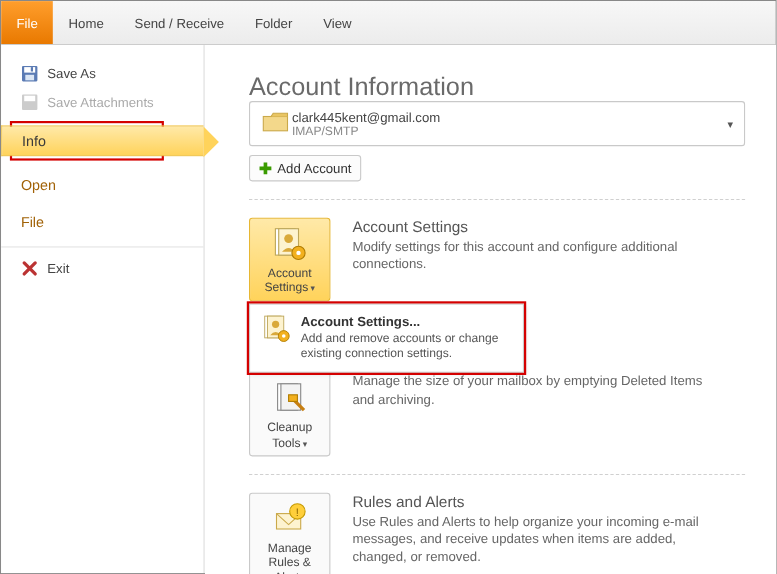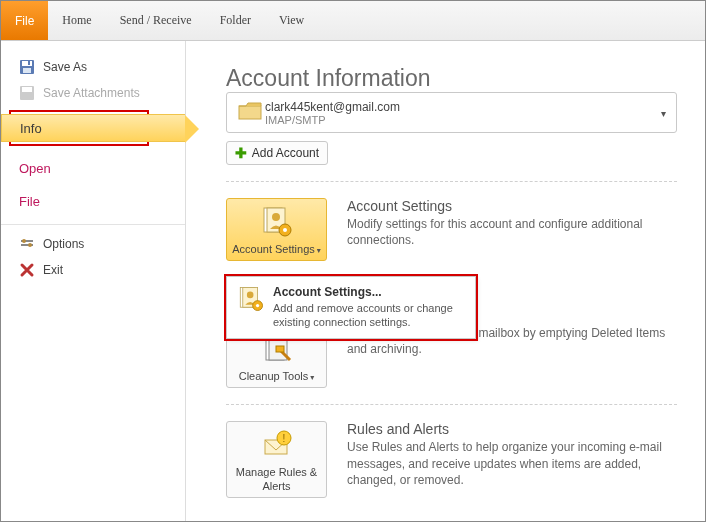--- a/index.html
+++ b/index.html
@@ -1,40 +1,40 @@
 <!DOCTYPE html>
 <html><head>
 <meta charset="utf-8">
 <style>
   * { box-sizing: border-box; margin: 0; padding: 0; }
   body { font-family: "Segoe UI", Tahoma, sans-serif; font-size: 12px; color: #333; background: #fff; width: 706px; height: 522px; overflow: hidden; border: 1px solid #888; position: relative; }
   .ribbon { height: 40px; background: linear-gradient(#f7f7f7,#ececec); border-bottom: 1px solid #ccc; display: flex; align-items: stretch; }
   .file-tab { background: linear-gradient(#ff9e2c,#e97900); color: #fff; padding: 0 14px; display: flex; align-items: center; font-size: 12px; cursor: pointer; }
-  .ribbon-tab { padding: 0 14px; display: flex; align-items: center; color: #444; cursor: pointer; font-family: Liberation Serif, serif; }
+  .ribbon-tab { padding: 0 14px; display: flex; align-items: center; color: #444; cursor: pointer; }
   .content { display: flex; height: calc(100% - 24px); }
   .sidebar { width: 185px; background: #fff; border-right: 1px solid #ddd; padding-top: 13px; position: relative; }
   .side-item { display: flex; align-items: center; gap: 8px; padding: 5px 18px; color: #444; cursor: pointer; font-size: 12px; }
   .side-item.disabled { color: #aaa; }
   .side-item .ic { width: 16px; height: 16px; display:inline-block; }
   .side-sel-wrap { margin: 8px 0 10px 0; position: relative; }
   .side-sel { position:relative; display:flex; align-items:center; height:28px; padding:0 18px; background: linear-gradient(#ffe9a8,#ffd35b); border-top:1px solid #f0c44b; border-bottom:1px solid #f0c44b; border-left:1px solid #f0c44b; color:#3b3b3b; font-size:13px; }
   .side-sel::after{ content:""; position:absolute; right:-14px; top:0; width:0;height:0; border-top:14px solid transparent; border-bottom:14px solid transparent; border-left:14px solid #ffd35b; }
   .red-box-side { position:absolute; border:2px solid #d40000; }
-  .side-plain { padding: 9px 18px; font-size: 13px; color:#be185d; cursor:pointer; }
+  .side-plain { padding: 9px 18px; font-size: 13px; color:#a16207; cursor:pointer; }
   .main { flex:1; background:#fff; padding: 24px 28px 10px 40px; overflow:auto; }
   h1 { font-size: 23px; font-weight: normal; color:#6a6a6a; margin-bottom: 0; }
   .acct-drop { border:1px solid #c9c9c9; border-radius:3px; padding:6px 10px; display:flex; align-items:center; gap:0; position:relative; margin-bottom:8px; cursor:pointer; }
   .acct-drop .em { font-size:12px; color:#444; }
   .acct-drop .sub { font-size:11px; color:#888; }
   .acct-drop .caret { position:absolute; right:10px; top:50%; transform:translateY(-50%); font-size:10px; color:#555; }
   .add-btn { border:1px solid #c9c9c9; border-radius:3px; padding:4px 8px; display:inline-flex; align-items:center; gap:5px; cursor:pointer; font-size:12px; background:#fcfcfc; }
   .add-btn .plus { color:#3a9b00; font-weight:bold; font-size:14px; line-height:12px; }
   hr.sep { border:none; border-top:1px dashed #d0d0d0; margin:16px 0; }
   .section { display:flex; gap:20px; position:relative; }
-  .bigbtn { width:101px; border:1px solid #c9c9c9; border-radius:3px; padding:6px 4px 4px 4px; text-align:center; cursor:pointer; background:#fafafa; font-size:11px; color:#444; line-height:1.2; flex-shrink:0; }
+  .bigbtn { width:74px; border:1px solid #c9c9c9; border-radius:3px; padding:6px 4px 4px 4px; text-align:center; cursor:pointer; background:#fafafa; font-size:11px; color:#444; line-height:1.2; flex-shrink:0; }
   .bigbtn.sel { background: linear-gradient(#ffe9a8,#ffd35b); border-color:#e7b733; }
   .bigbtn .bigic { width:34px; height:34px; margin:0 auto 4px auto; display:block; }
   .bigbtn .drop { font-size:8px; color:#555; display:inline-block; margin-left:2px; }
   .sec-text .t { font-size:14px; color:#555; margin-bottom:2px; }
   .sec-text .d { font-size:12px; color:#666; line-height:1.35; max-width:330px; }
   .popup { position:absolute; left:0px; top:78px; width:250px; border:1px solid #c9c9c9; outline:2px solid #d40000; background:#fff; padding:8px 10px; display:flex; gap:8px; z-index:5; box-shadow:2px 2px 4px rgba(0,0,0,.1); }
   .popup .t2 { font-weight:bold; font-size:12px; color:#333; margin-bottom:2px; }
   .popup .d2 { font-size:11px; color:#555; line-height:1.3; }
 </style>
 </head>
@@ -80,31 +80,20 @@
     </div>
 
     <div class="side-plain">Open</div>
     <div class="side-plain">File</div>
 
     <div style="border-top:1px solid #e3e3e3; margin:6px 0;"></div>
 
     <div class="side-item">
       <span class="ic">
         <svg viewBox="0 0 16 16">
-            <rect x="2" y="4" width="12" height="2" fill="#888"></rect>
-            <rect x="2" y="8" width="12" height="2" fill="#888"></rect>
-            <circle cx="5" cy="5" r="2" fill="#b58b3e"></circle>
-            <circle cx="11" cy="9" r="2" fill="#b58b3e"></circle>
-          </svg>
-      </span>
-      <span>Options</span>
-    </div>
-    <div class="side-item">
-      <span class="ic">
-        <svg viewBox="0 0 16 16">
             <path d="M3 3 L13 13 M13 3 L3 13" stroke="#b33" stroke-width="3" stroke-linecap="round"></path>
           </svg>
       </span>
       <span>Exit</span>
     </div>
   </div>
 
   <div class="main">
     <h1>Account Information</h1>
 

